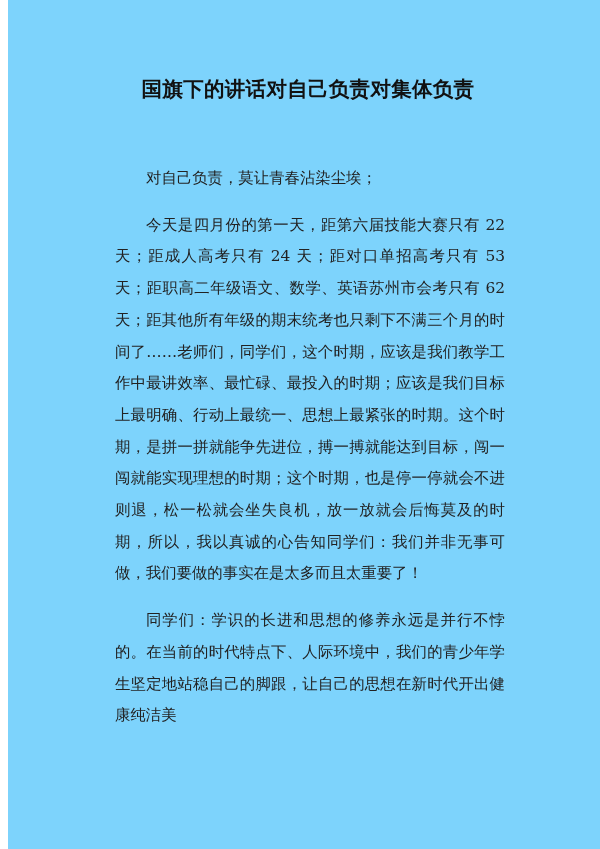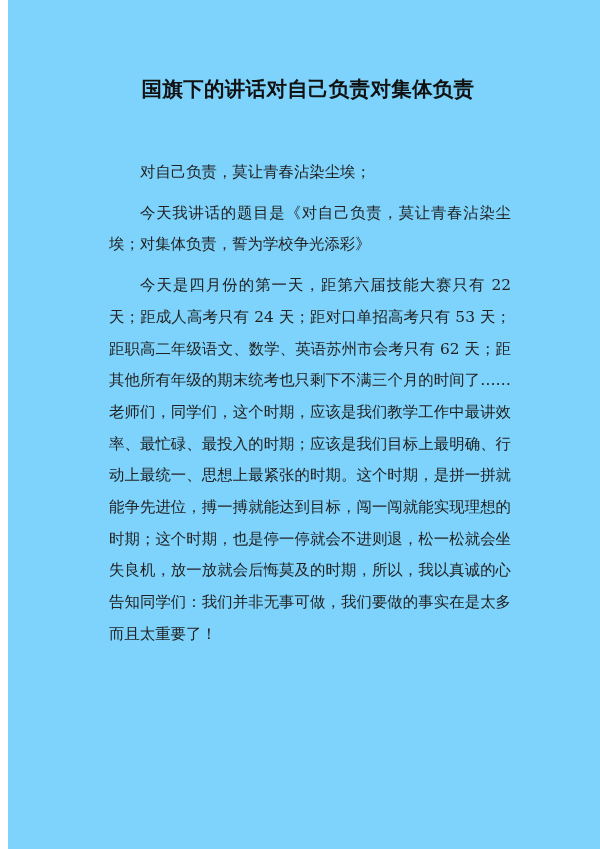--- a/index.html
+++ b/index.html
@@ -10,25 +10,25 @@
     font-family: "DejaVu Sans", "Liberation Sans", sans-serif;
     font-size: 20.5px; font-weight: bold; color: #111111; letter-spacing: 0.3px;
     line-height: 30px;
   }
   .body {
     position: absolute; left: 92px; top: 148px; width: 420px;
     font-family: "DejaVu Serif", "Liberation Serif", serif;
     font-size: 15.4px; color: #222222; line-height: 31.7px;
     text-align: justify; text-justify: inter-character;
   }
-  .p { margin: 9px; text-indent: 31px; word-break: break-all; }
+  .p { margin: 15px; text-indent: 31px; word-break: break-all; }
 </style>
 </head>
 <body>
 
 <div class="page">
   <div class="title">国旗下的讲话对自己负责对集体负责</div>
   <div class="body">
     <p class="p">对自己负责，莫让青春沾染尘埃；</p>
-    <p class="p">今天我讲话的题目是《对自己负责，莫让青春沾染尘埃；对集体负责，誓为学校争光添彩》</p>
     <p class="p">今天是四月份的第一天，距第六届技能大赛只有 22 天；距成人高考只有 24 天；距对口单招高考只有 53 天；距职高二年级语文、数学、英语苏州市会考只有 62 天；距其他所有年级的期末统考也只剩下不满三个月的时间了……老师们，同学们，这个时期，应该是我们教学工作中最讲效率、最忙碌、最投入的时期；应该是我们目标上最明确、行动上最统一、思想上最紧张的时期。这个时期，是拼一拼就能争先进位，搏一搏就能达到目标，闯一闯就能实现理想的时期；这个时期，也是停一停就会不进则退，松一松就会坐失良机，放一放就会后悔莫及的时期，所以，我以真诚的心告知同学们：我们并非无事可做，我们要做的事实在是太多而且太重要了！</p>
+    <p class="p">同学们：学识的长进和思想的修养永远是并行不悖的。在当前的时代特点下、人际环境中，我们的青少年学生坚定地站稳自己的脚跟，让自己的思想在新时代开出健康纯洁美</p>
   </div>
 </div>
 
 </body></html>

